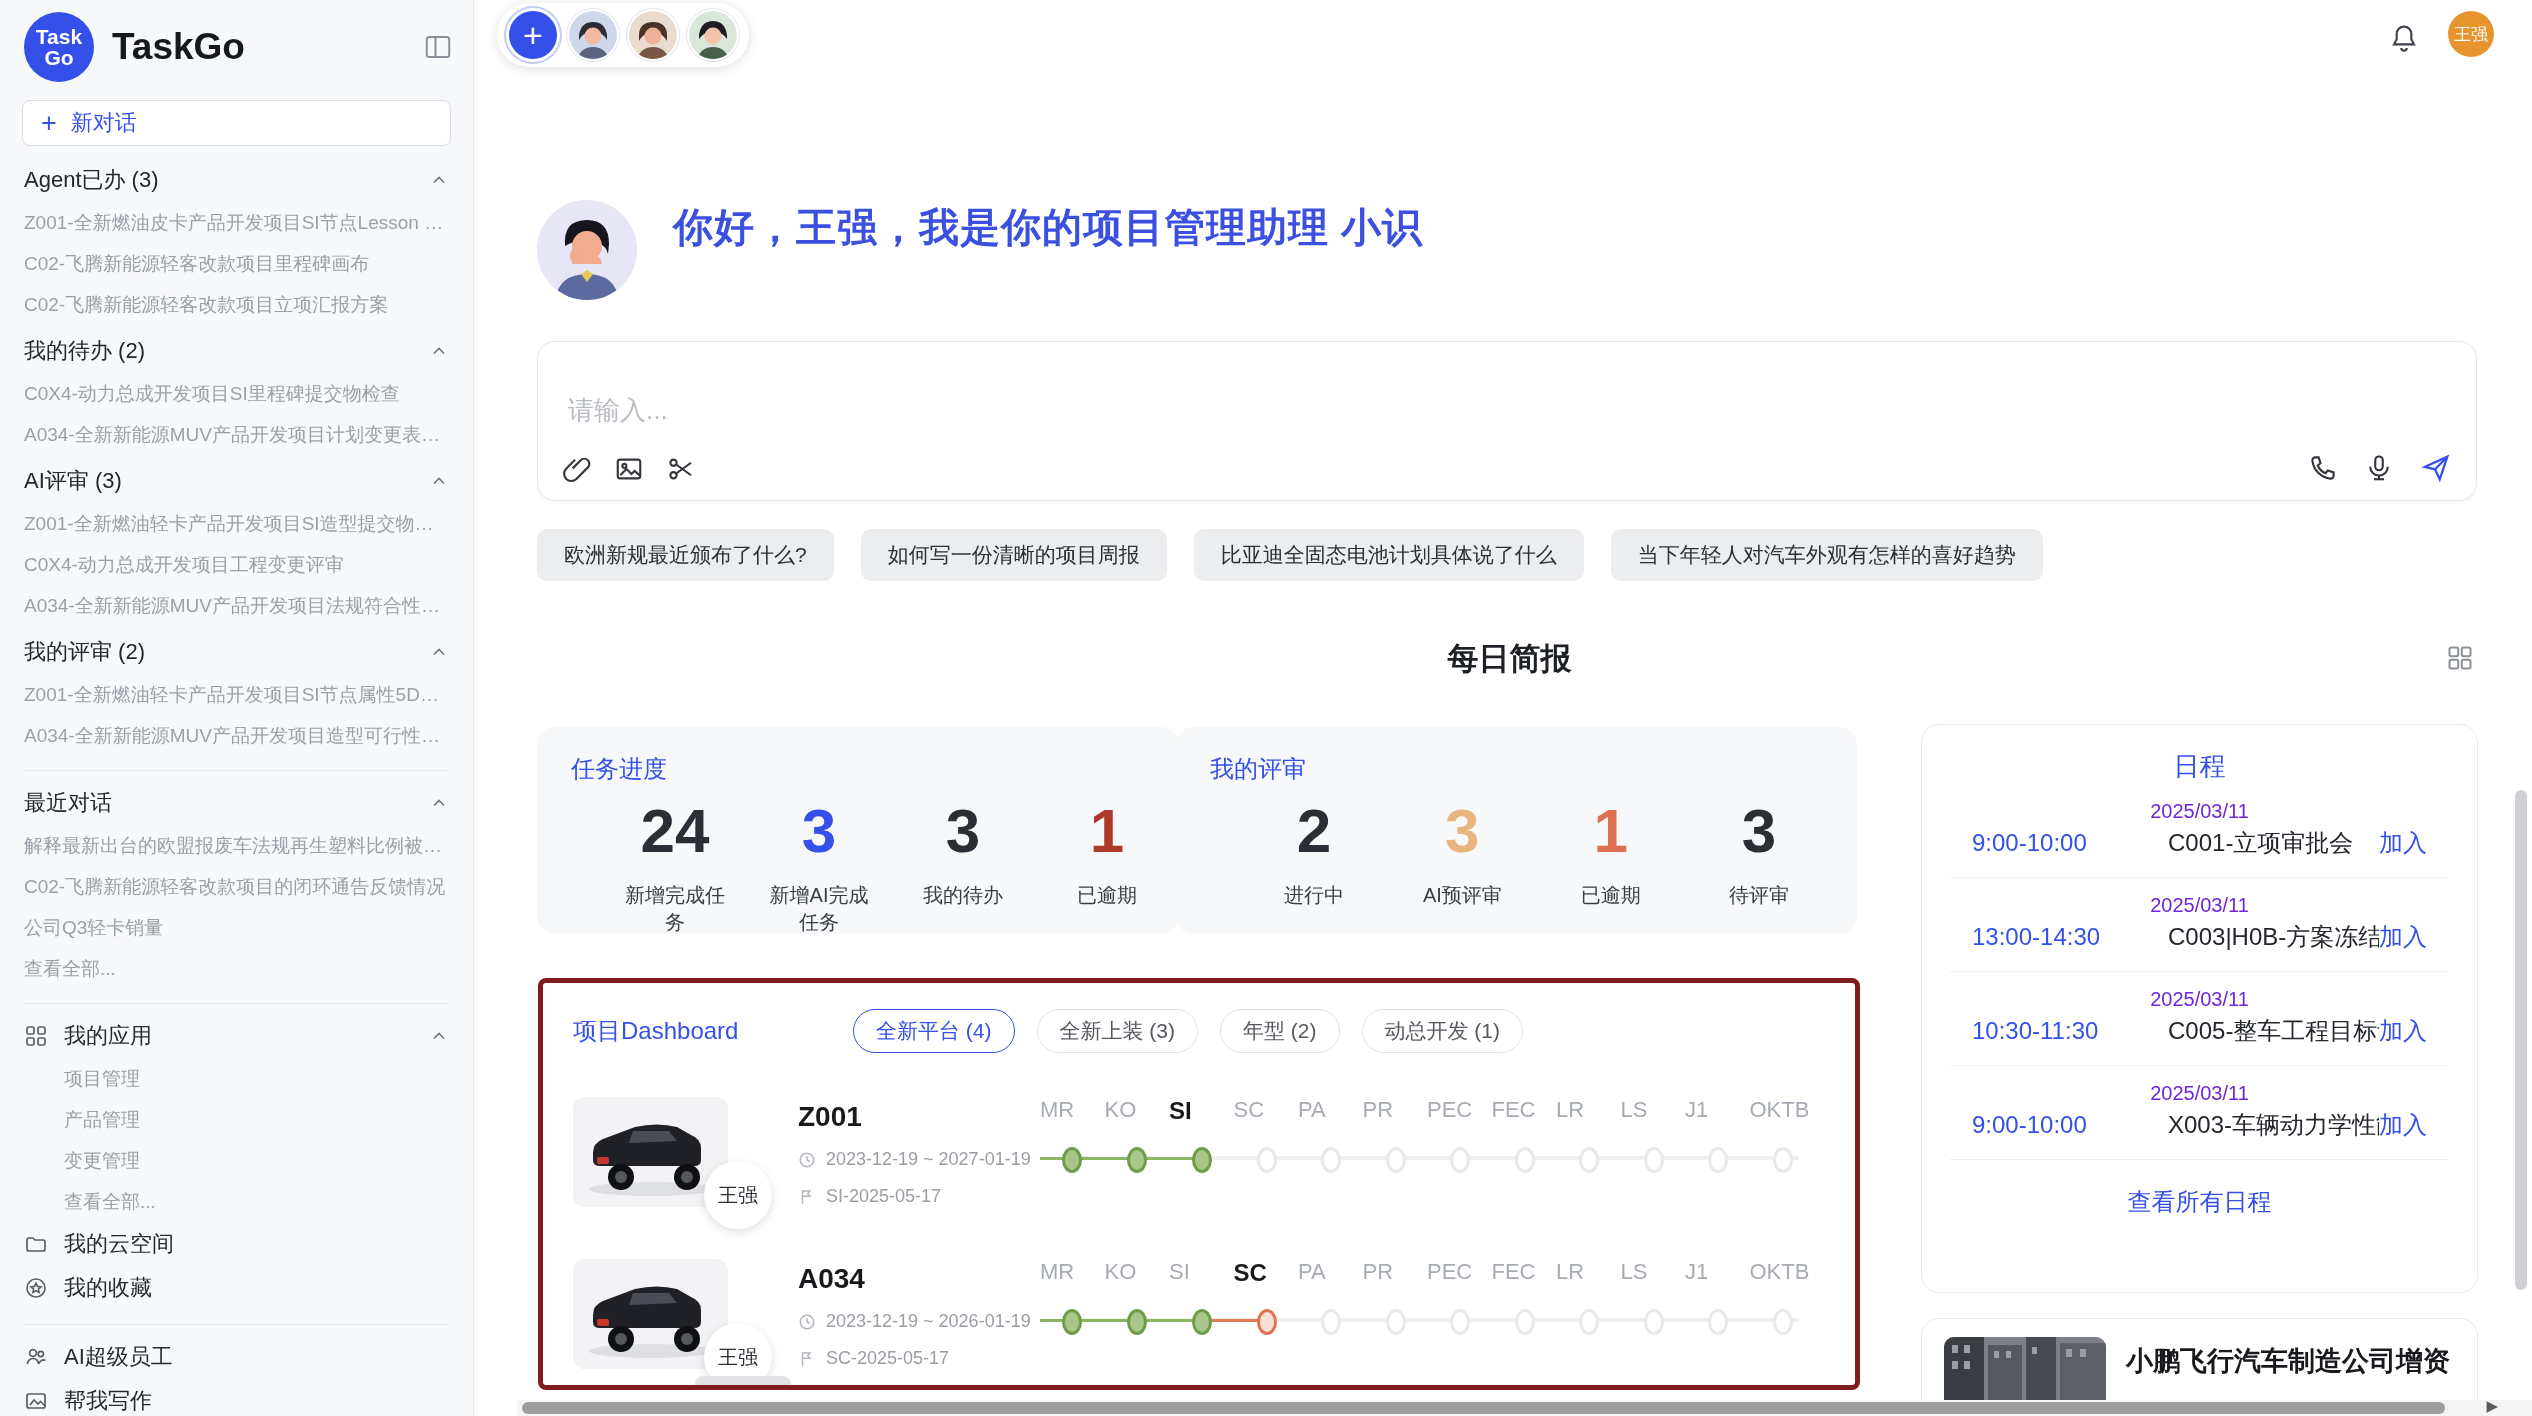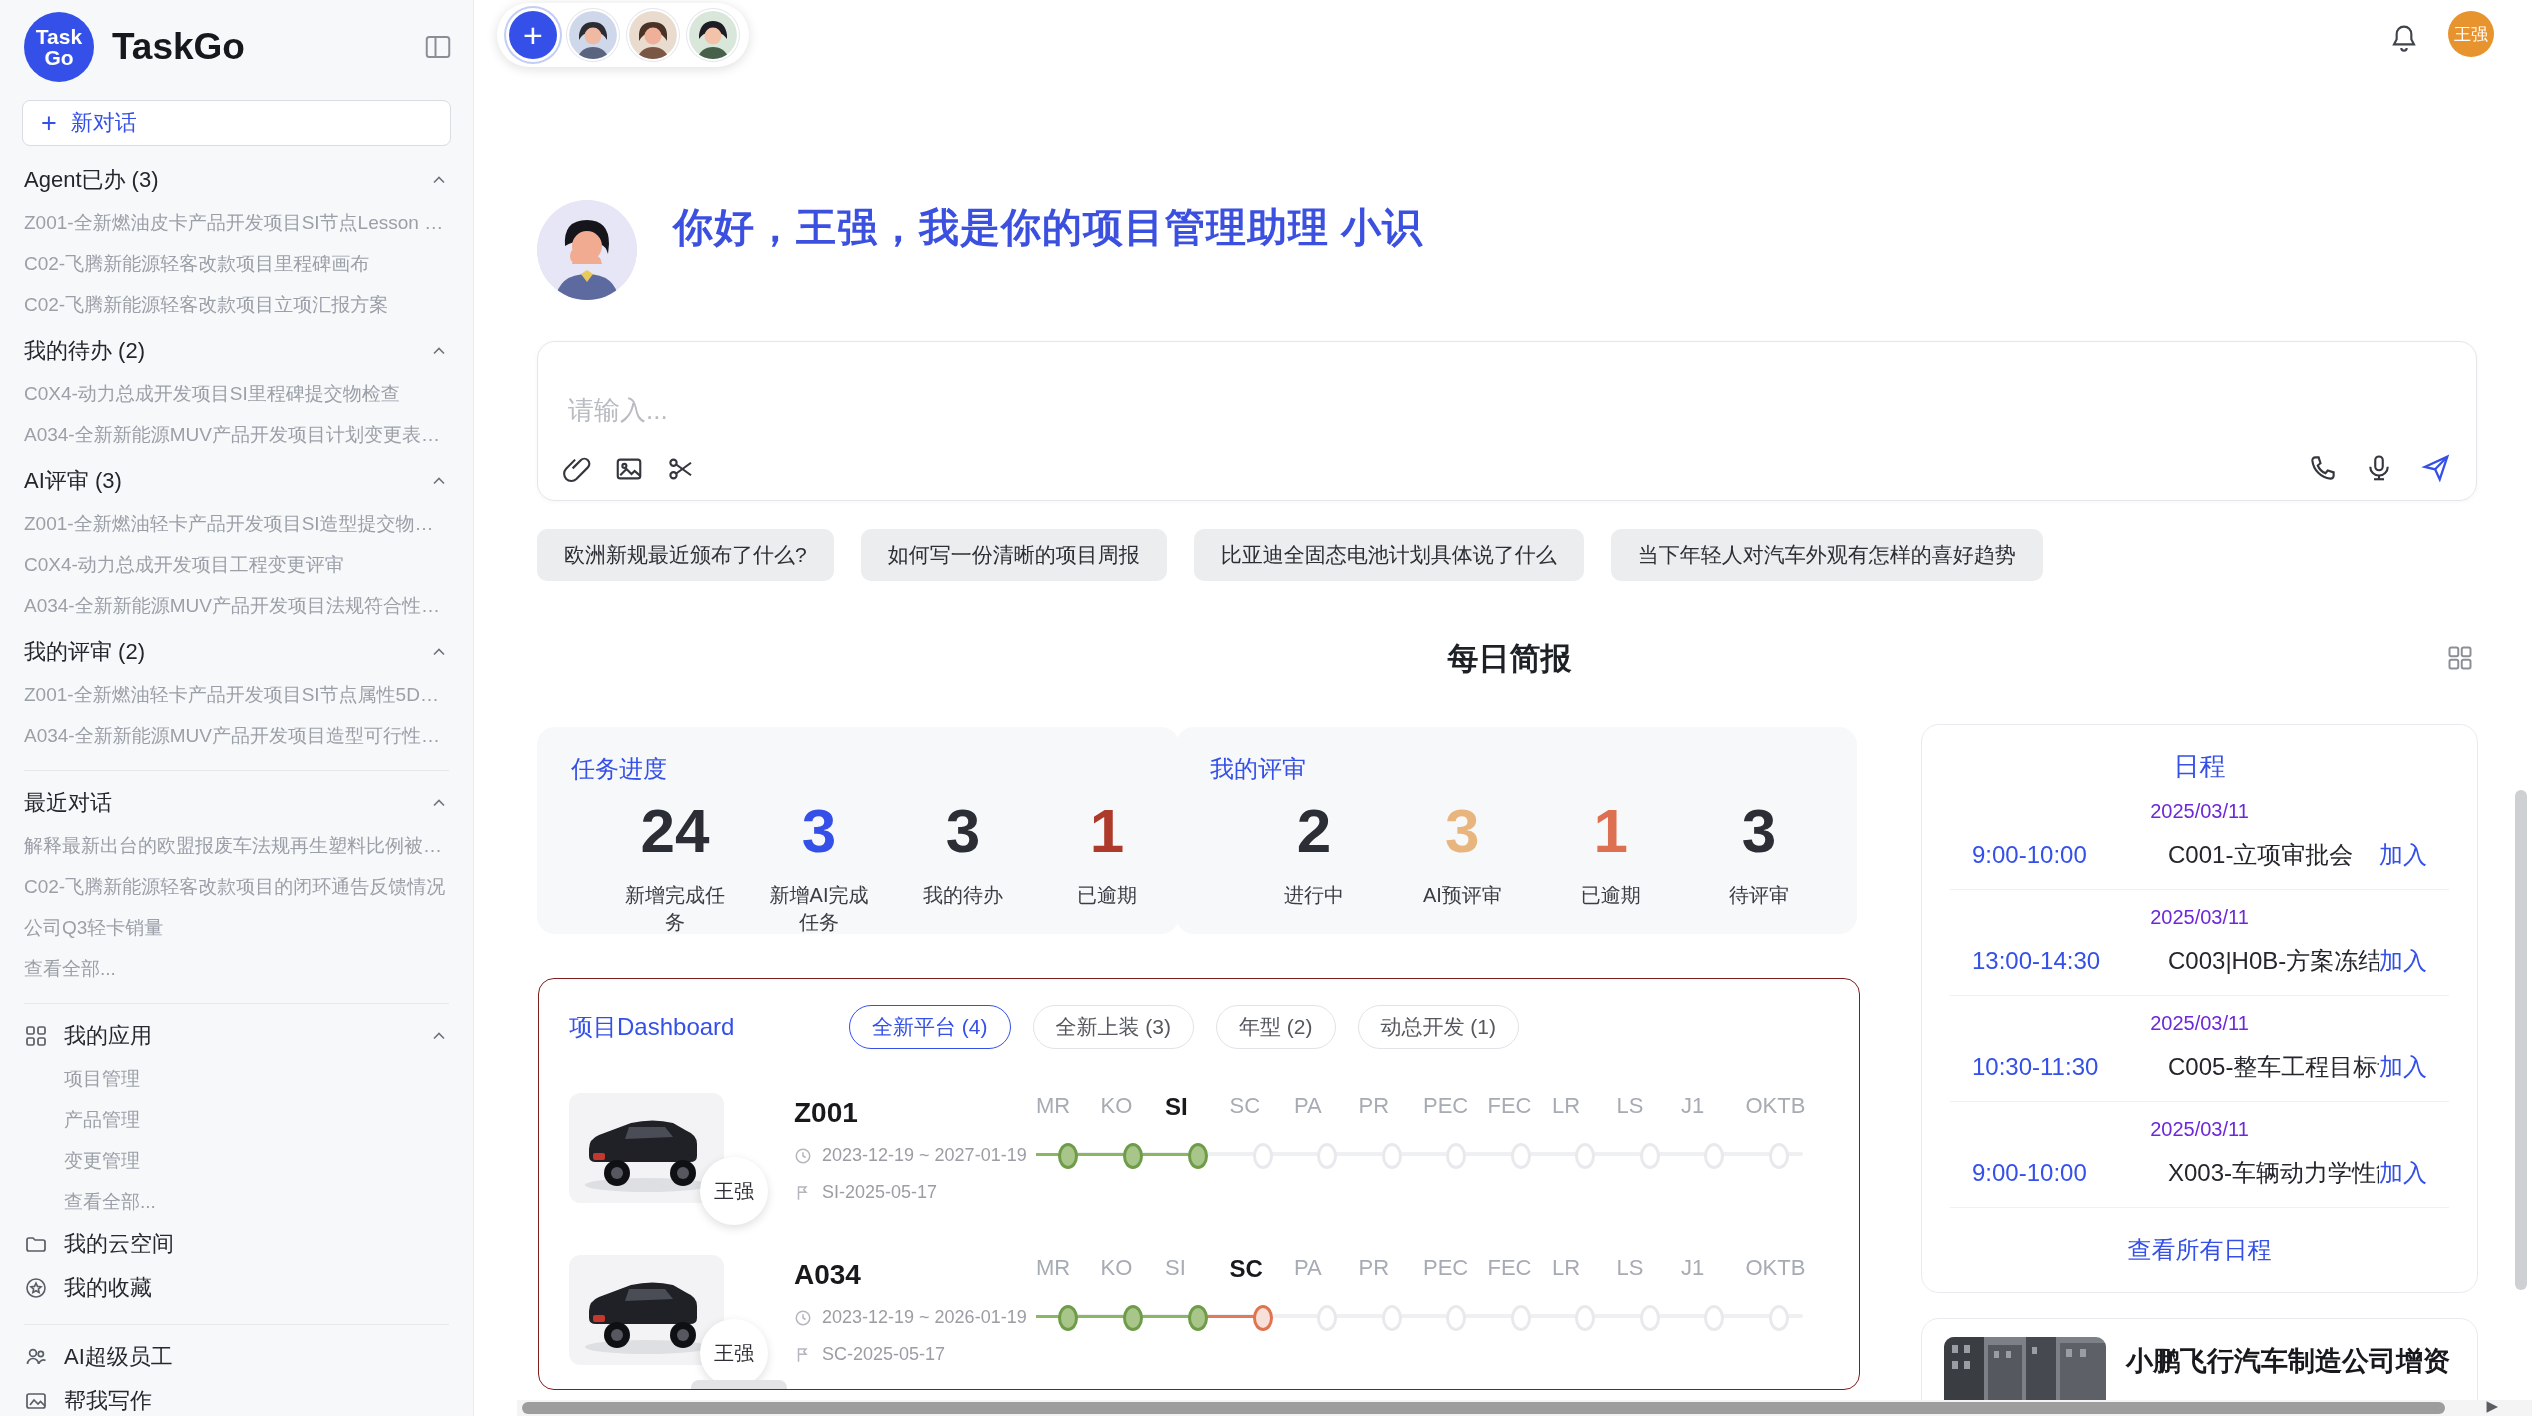--- a/index.html
+++ b/index.html
@@ -55,21 +55,21 @@
   .stat-title{font-size:24px;color:#3450e8;}
   .stats{display:flex;justify-content:space-between;margin-top:6px;padding:0 12px;}
   .stat{text-align:center;min-width:104px;margin-left:40px;}
   .stat .num{font-size:62px;font-weight:600;color:#2b2e34;line-height:1.3;}
   .num.c-blue{color:#3450e8;}
   .num.c-red{color:#ae3a2b;}
   .num.c-orange{color:#e9b57e;}
   .num.c-salmon{color:#dd7050;}
   .stat .lbl{font-size:20px;color:#3a3d43;margin-top:10px;}
   
-  .dash{position:absolute;left:63px;top:978px;width:1322px;height:412px;border:1px solid #7f1d1d;border-radius:16px;background:#fff;box-sizing:border-box;padding:26px 30px;overflow:hidden;}
+  .dash{position:absolute;left:63px;top:978px;width:1322px;height:412px;border:5px solid #7f1d1d;border-radius:8px;background:#fff;box-sizing:border-box;padding:26px 30px;overflow:hidden;}
   .dash-head{display:flex;align-items:center;}
   .dash-title{font-size:24px;color:#3450e8;width:280px;}
   .pills{display:flex;gap:22px;}
   .pill{height:42px;border:1px solid #e1e3e8;border-radius:22px;padding:0 22px;display:flex;align-items:center;font-size:21px;color:#55595f;background:#fff;cursor:pointer;white-space:nowrap;}
   .pill.active{border-color:#3450e8;color:#3450e8;}
   .proj{display:flex;margin-top:44px;position:relative;}
   .proj + .proj{margin-top:52px;}
   .proj-imgwrap{position:relative;width:155px;height:110px;flex-shrink:0;}
   .proj-img{width:155px;height:110px;border-radius:12px;overflow:hidden;background:#f4f4f6;}
   .owner{position:absolute;right:-44px;bottom:-22px;width:68px;height:68px;border-radius:50%;background:#fff;box-shadow:0 3px 10px rgba(0,0,0,.13);display:flex;align-items:center;justify-content:center;font-size:20px;color:#2c2f35;}
@@ -87,21 +87,21 @@
   .seg-red{position:absolute;top:18px;height:3px;background:#e2795b;}
   .dot{position:absolute;top:8px;width:14px;height:20px;border-radius:50%;background:#fff;border:3px solid #e7e9ec;}
   .dot.done{background:#a8c689;border-color:#6f9c49;}
   .dot.overdue{background:#f6e0d7;border-color:#e07450;}
   .next-car{position:absolute;bottom:0;left:152px;width:96px;height:9px;background:#e3e3e6;border-radius:8px 8px 0 0;}
   
   .sched{position:absolute;left:1446px;top:724px;width:557px;height:569px;border:1px solid #e9eaee;border-radius:18px;background:#fff;box-sizing:border-box;padding-top:24px;}
   .sched-title{text-align:center;font-size:26px;color:#3450e8;}
   .ev{margin:0 28px;padding:16px 22px 18px;border-bottom:1px solid #eef0f3;}
   .ev-date{font-size:20px;color:#6d28d9;text-align:center;}
-  .ev-row{display:flex;align-items:center;margin-top:16px;}
+  .ev-row{display:flex;align-items:center;margin-top:4px;}
   .ev-time{font-size:24px;color:#3450e8;width:196px;flex-shrink:0;}
   .ev-name{font-size:24px;color:#23262c;flex:1;white-space:nowrap;overflow:hidden;}
   .ev-join{font-size:24px;color:#3450e8;cursor:pointer;}
   .sched-viewall{text-align:center;font-size:24px;color:#3450e8;margin-top:26px;cursor:pointer;}
   
   .news{position:absolute;left:1446px;top:1318px;width:557px;height:130px;border:1px solid #e9eaee;border-radius:18px;background:#fff;box-sizing:border-box;padding:18px 22px;display:flex;gap:20px;overflow:hidden;}
   .news-img{width:162px;height:104px;border-radius:10px;overflow:hidden;flex-shrink:0;}
   .news-title{font-size:27px;font-weight:700;color:#17191c;margin-top:6px;white-space:nowrap;}
   .news-excerpt{font-size:22px;color:#8a8e96;margin-top:20px;white-space:nowrap;}
   

